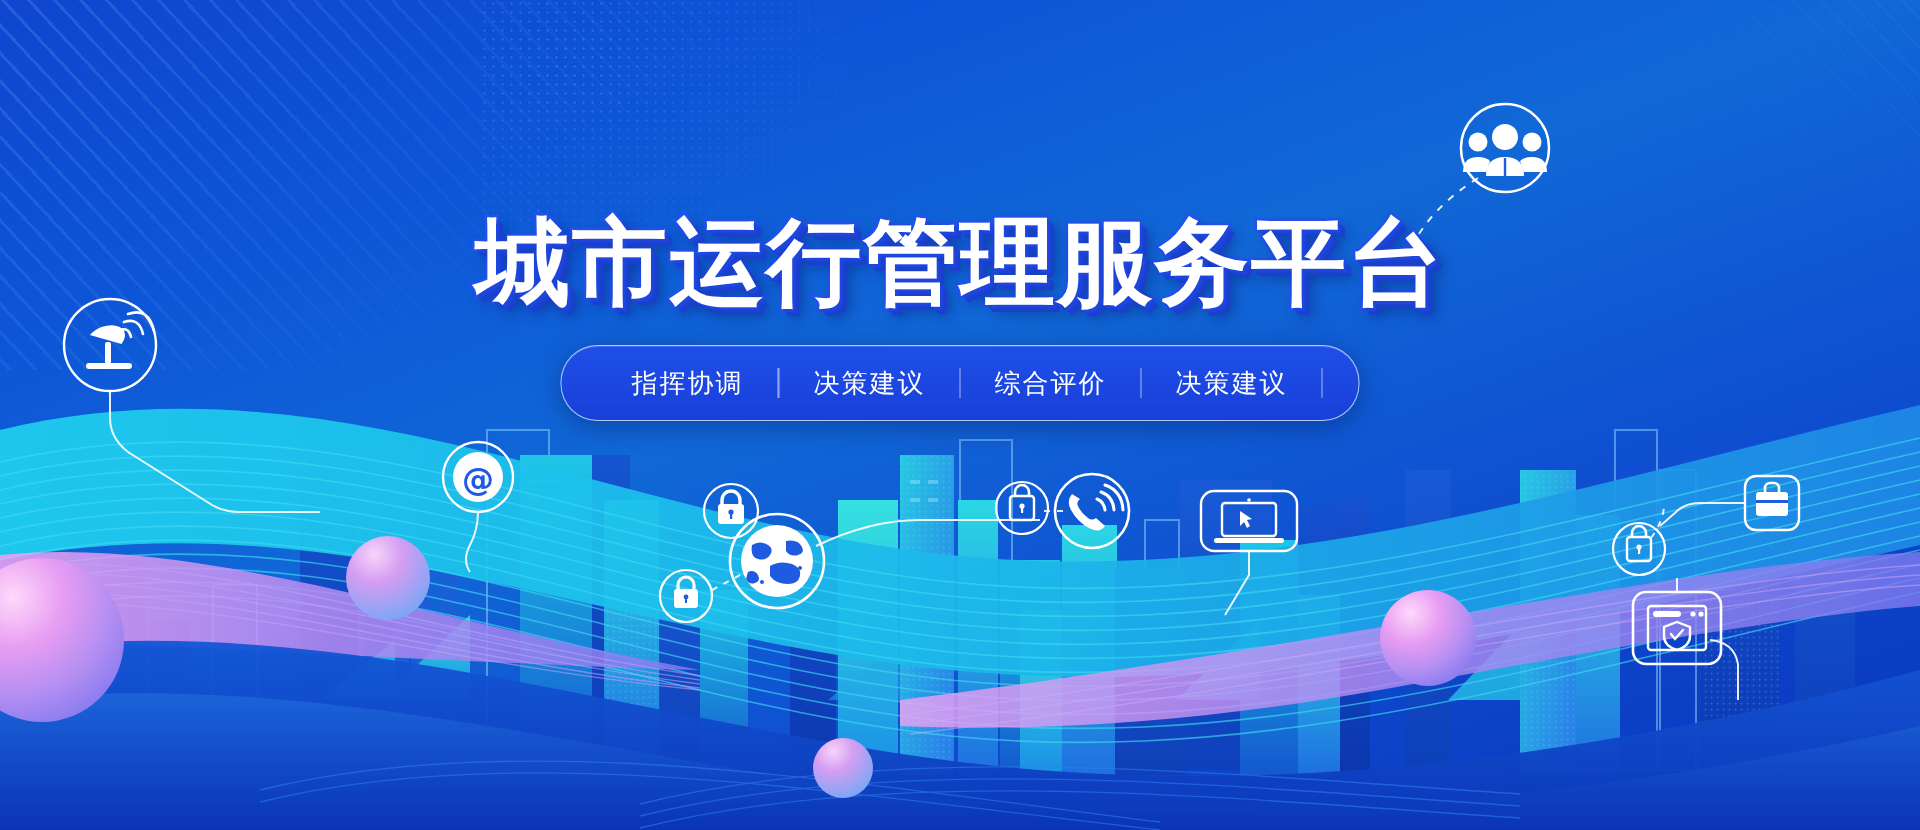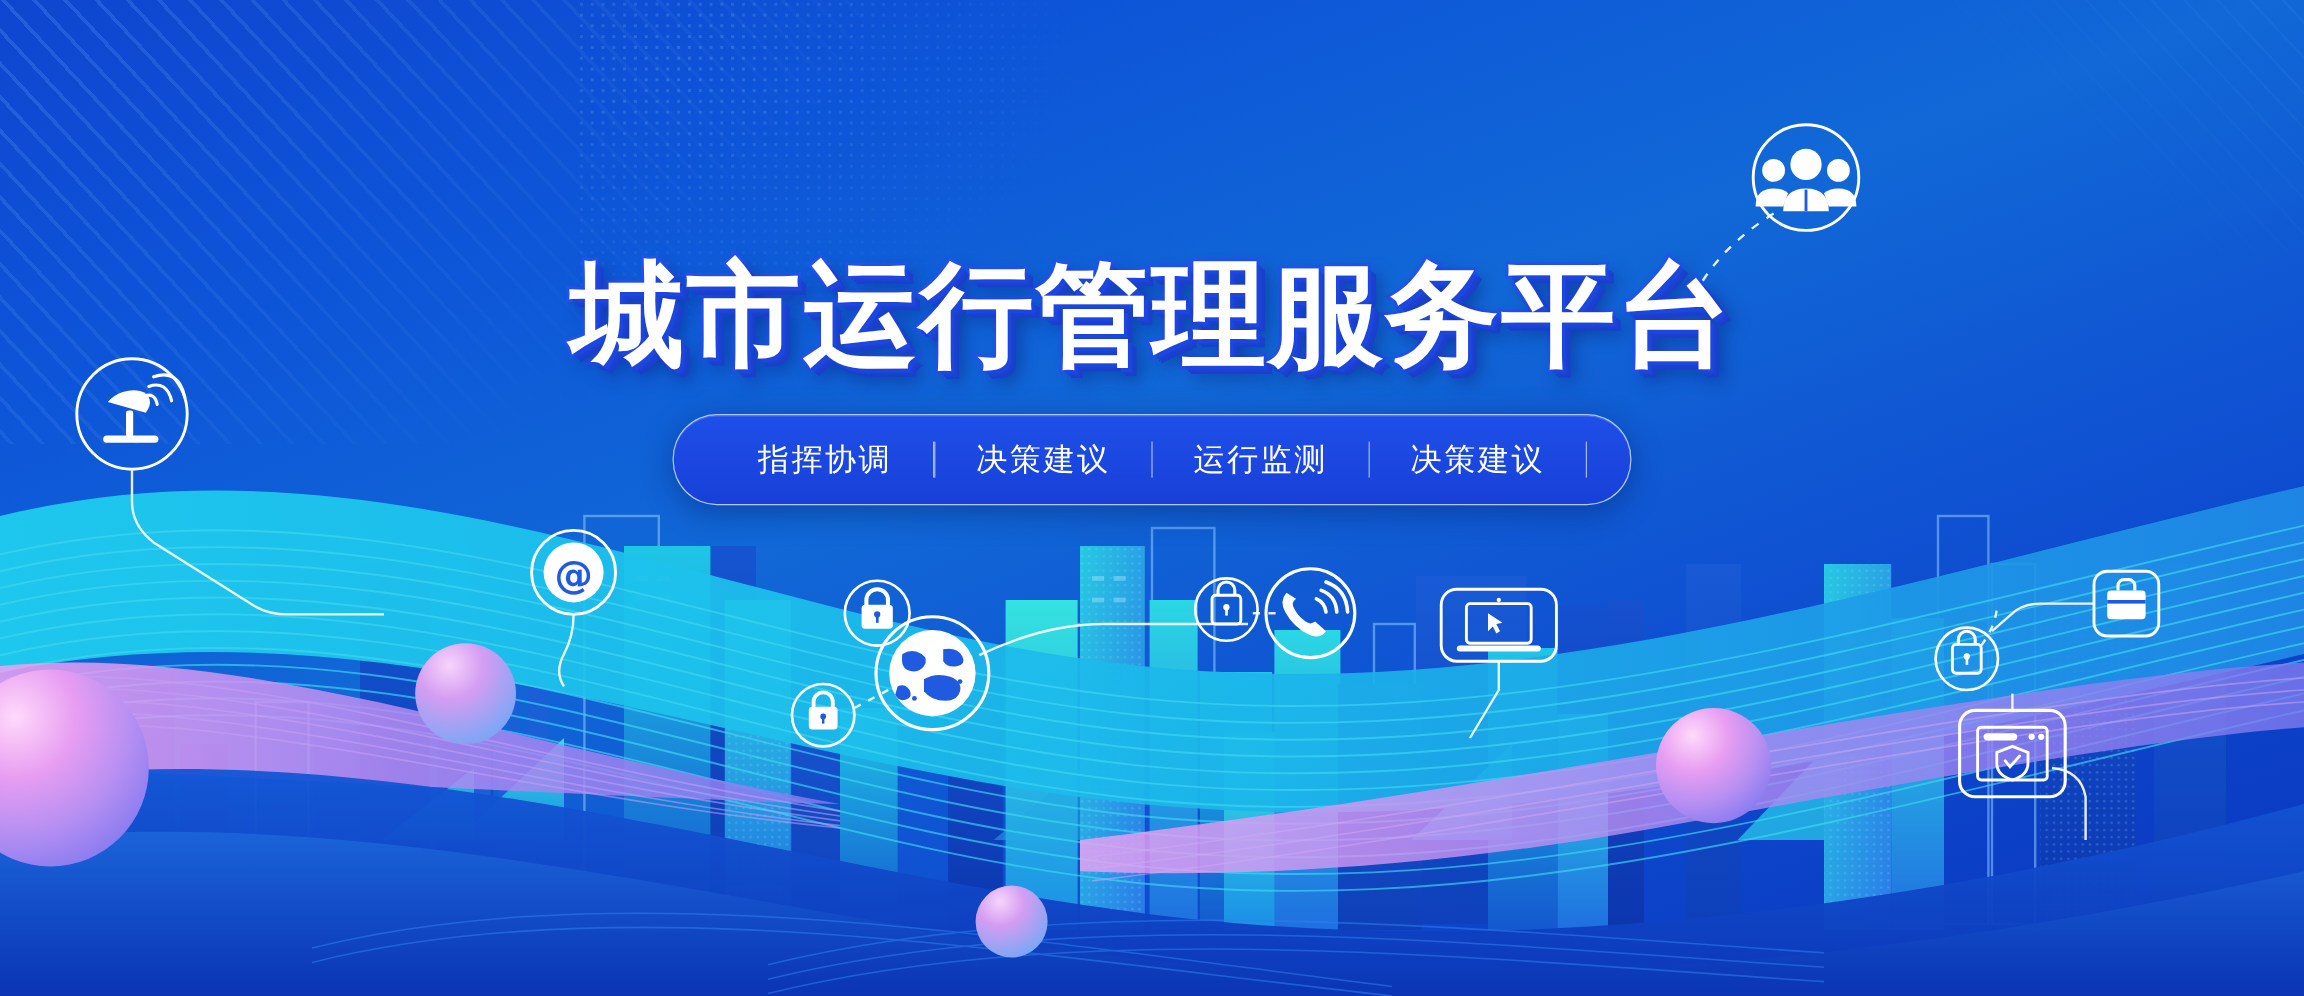--- a/index.html
+++ b/index.html
@@ -453,19 +453,19 @@
   <div id="title-wrap">
     <h1 id="main-title">城市运行管理服务平台</h1>
   </div>
 
   <nav id="nav-pill">
       <span class="nav-item">指挥协调</span>
       <span class="nav-sep"></span>
       <span class="nav-sep"></span>
       <span class="nav-item">决策建议</span>
       <span class="nav-sep"></span>
-      <span class="nav-item">运行监测</span>
+      <span class="nav-item">综合评价</span>
       <span class="nav-sep"></span>
       <span class="nav-item">决策建议</span>
       <span class="nav-sep"></span>
     </nav>
 
 </div>
 
 </body></html>

